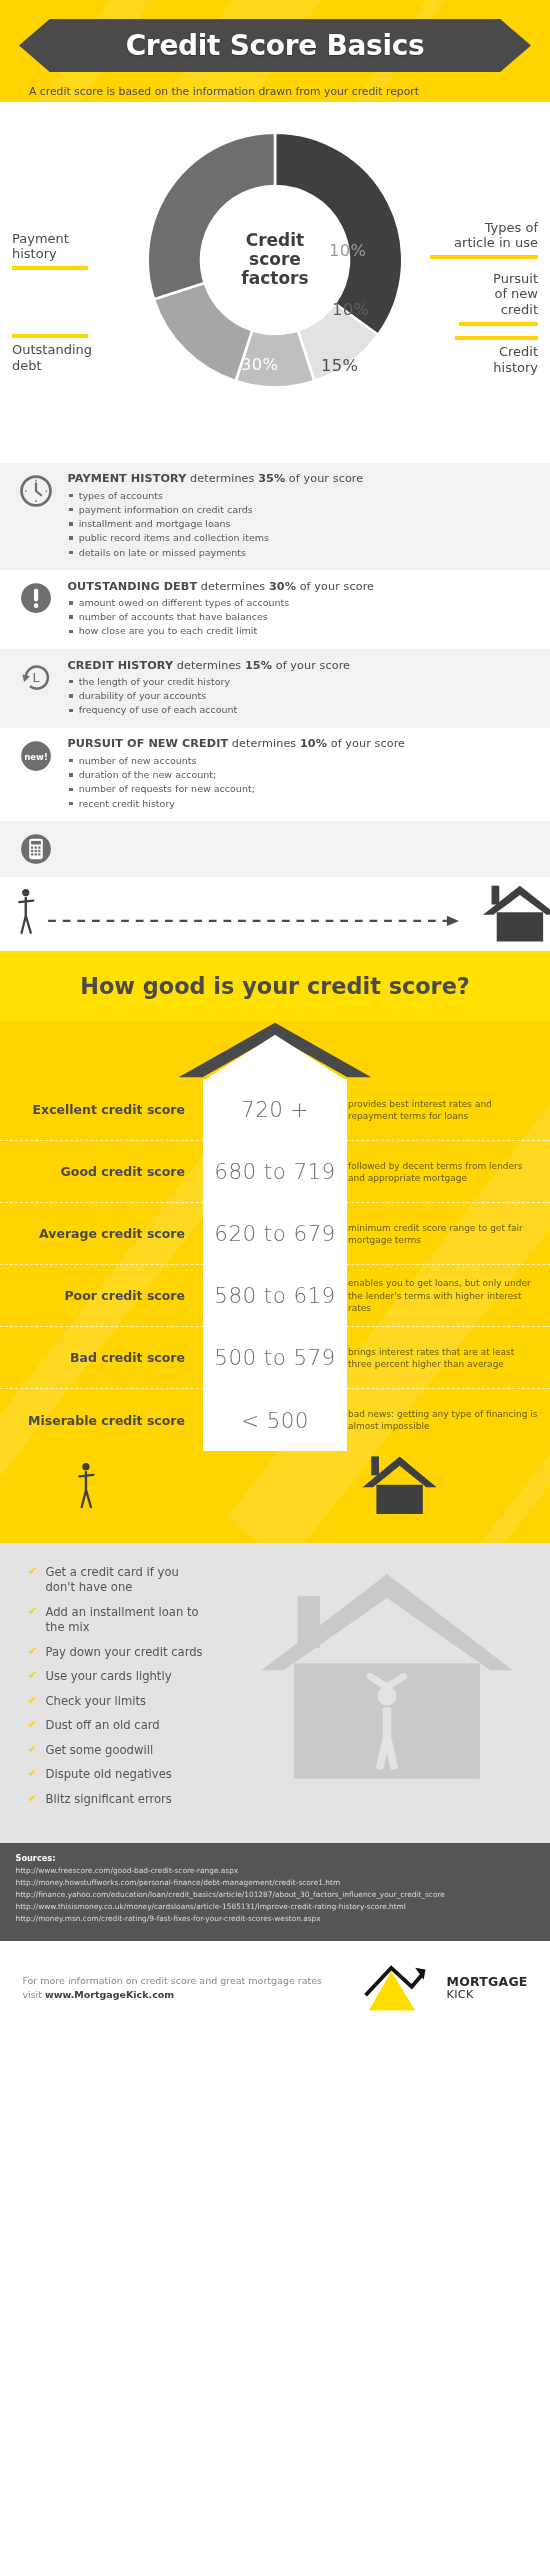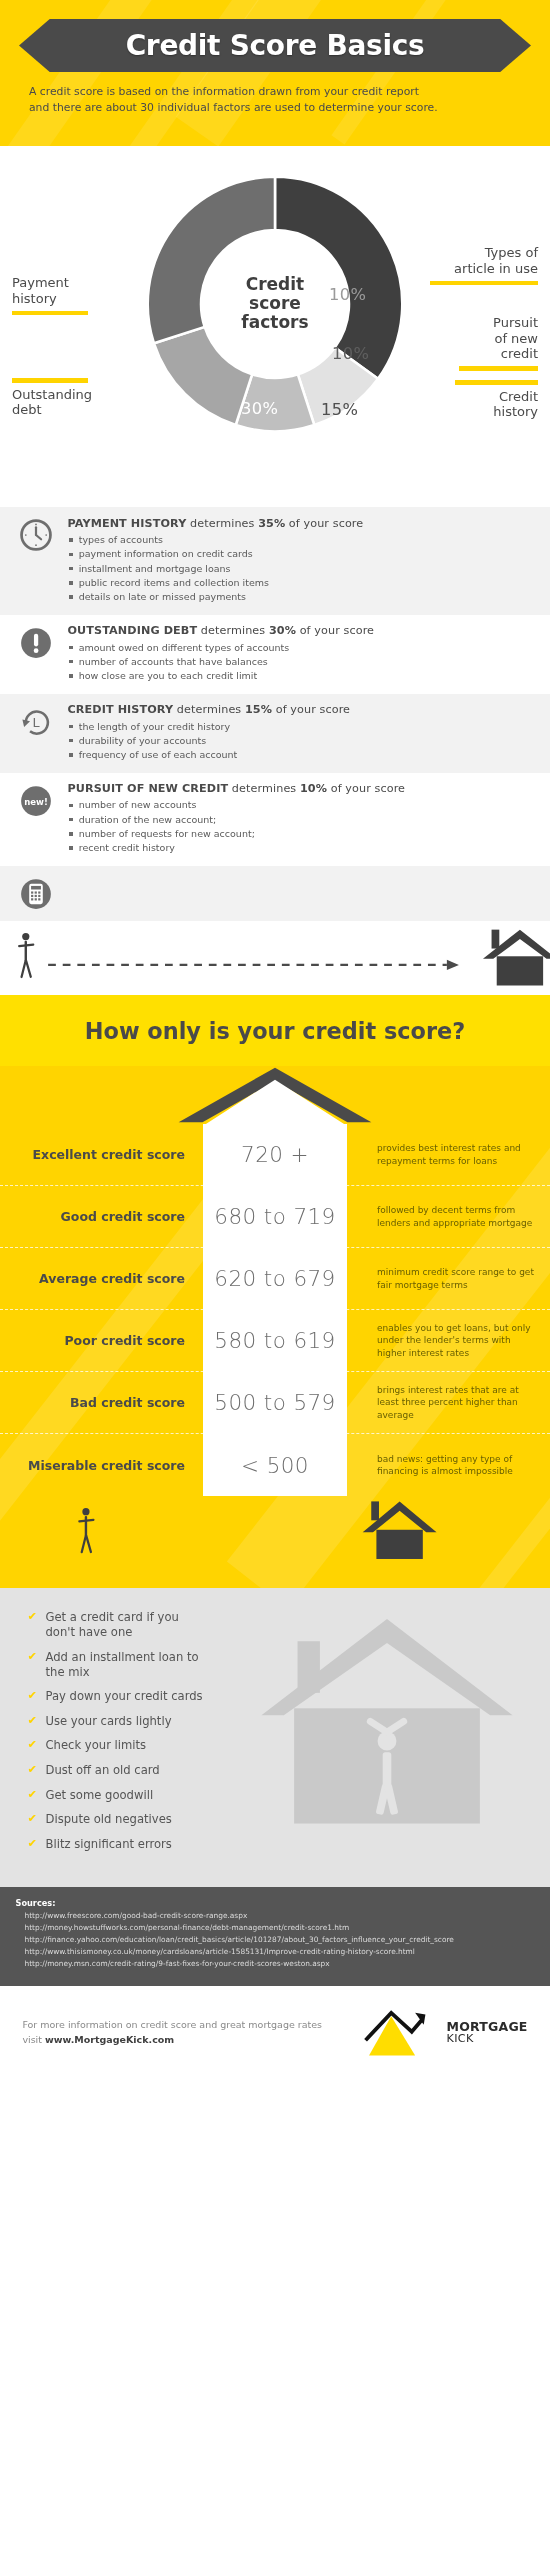--- a/index.html
+++ b/index.html
@@ -8,21 +8,21 @@
     font-family: "DejaVu Sans", sans-serif;
     background: #ffffff;
     color: #3f3f3f;
     -webkit-font-smoothing: antialiased;
   }
   .page { width: 550px; position: relative; overflow: hidden; }
 
   
   .header {
     background: #ffd400;
-    padding: 19px 0 31px;
+    padding: 19px 0 2px;
     position: relative;
     overflow: hidden;
   }
   .header .ray {
     position: absolute;
     background: rgba(255,255,255,0.10);
     transform: rotate(35deg);
   }
   .ray1 { width: 22.4px; height: 258px; left: 198px; top: -77px; }
   .ray2 { width: 52px; height: 258px; left: 245px; top: -103px; }
@@ -103,21 +103,21 @@
   .callout .bar {
     display: block;
     height: 4.3px;
     background: #ffd400;
     margin-top: 4.3px;
     width: 76px;
   }
   .co-payment { left: 12px; top: 129px; }
   .co-outstanding { left: 12px; top: 232px; }
   .co-outstanding .bar { margin-top: 0; margin-bottom: 4.3px; }
-  .co-types { right: 12px; top: 99px; text-align: right; }
+  .co-types { right: 12px; top: 118px; text-align: right; }
   .co-types .bar { margin-left: auto; width: 108px; }
   .co-pursuit { right: 12px; top: 169px; text-align: right; }
   .co-pursuit .bar { margin-left: auto; width: 79px; }
   .co-credithist { right: 12px; top: 234px; text-align: right; }
   .co-credithist .bar { margin-left: auto; width: 83px; margin-top: 0; margin-bottom: 4.3px; }
 
   
   .factors { background: #fff; }
   .factor-row {
     display: flex;
@@ -217,21 +217,21 @@
   .score-value {
     width: 144px;
     text-align: center;
     font-size: 21.5px;
     color: #6d6d6d;
     font-weight: 300;
     letter-spacing: 0.4px;
   }
   .score-desc {
     flex: 1;
-    padding-left: 30px;
+    padding-left: 1px;
     padding-right: 12px;
     font-size: 9px;
     color: #6a6000;
     line-height: 1.38;
   }
   .score-foot {
     position: relative;
     z-index: 3;
     height: 83px;
   }
@@ -279,21 +279,21 @@
   }
 
   
   .sources {
     background: #555555;
     color: #e0e0e0;
     padding: 10.3px 15.5px 15.5px;
   }
   .sources-title { font-size: 8.2px; font-weight: bold; margin-bottom: 2.6px; color: #fff; }
   .sources-list { list-style: none; }
-  .sources-list li { font-size: 7.4px; line-height: 1.62; color: #dcdcdc; margin-left: 9px; }
+  .sources-list li { font-size: 7.4px; line-height: 1.62; color: #dcdcdc; }
 
   
   .footer {
     background: #fff;
     display: flex;
     align-items: center;
     justify-content: space-between;
     padding: 20.6px 22.4px 24px;
   }
   .footer-text { font-size: 9.5px; color: #8a8a8a; line-height: 1.5; }
@@ -313,21 +313,20 @@
     <div class="ray ray2"></div>
     <div class="ray ray3"></div>
     <div class="ray ray4"></div>
 
     <div class="title-banner">
       <div class="banner-shape"></div>
       <div class="banner-text">Credit Score Basics</div>
     </div>
     <div class="header-sub">
       <div>A credit score is based on the information drawn from your credit report</div>
-      <div>and there are about 30 individual factors are used to determine your score.</div>
     </div>
   </div>
 
   <div class="donut-section">
 
     <div class="callout co-payment">
       <div>Payment</div>
       <div>history</div>
       <span class="bar"></span>
     </div>
@@ -494,21 +493,21 @@
 
       <g fill="#3f3f3f">
         <rect x="572" y="10" width="9" height="22"></rect>
         <polygon points="562,44 605,10 648,44 636,44 605,21 574,44"></polygon>
         <rect x="578" y="41" width="54" height="34"></rect>
       </g>
     </svg>
   </div>
 
   <div class="score-section">
-    <div class="score-head">How only is your credit score?</div>
+    <div class="score-head">How good is your credit score?</div>
 
     <div class="score-diag sd1"></div>
     <div class="score-diag sd2"></div>
     <div class="score-diag sd3"></div>
 
     <div class="roof-wrap">
       <svg width="198" height="58" viewBox="0 0 230 68">
         <polygon points="115,2 228,66 200,66 115,18 30,66 2,66" fill="#4a4a4a"></polygon>
         <polygon points="115,16 196,68 34,68" fill="#ffffff"></polygon>
       </svg>

